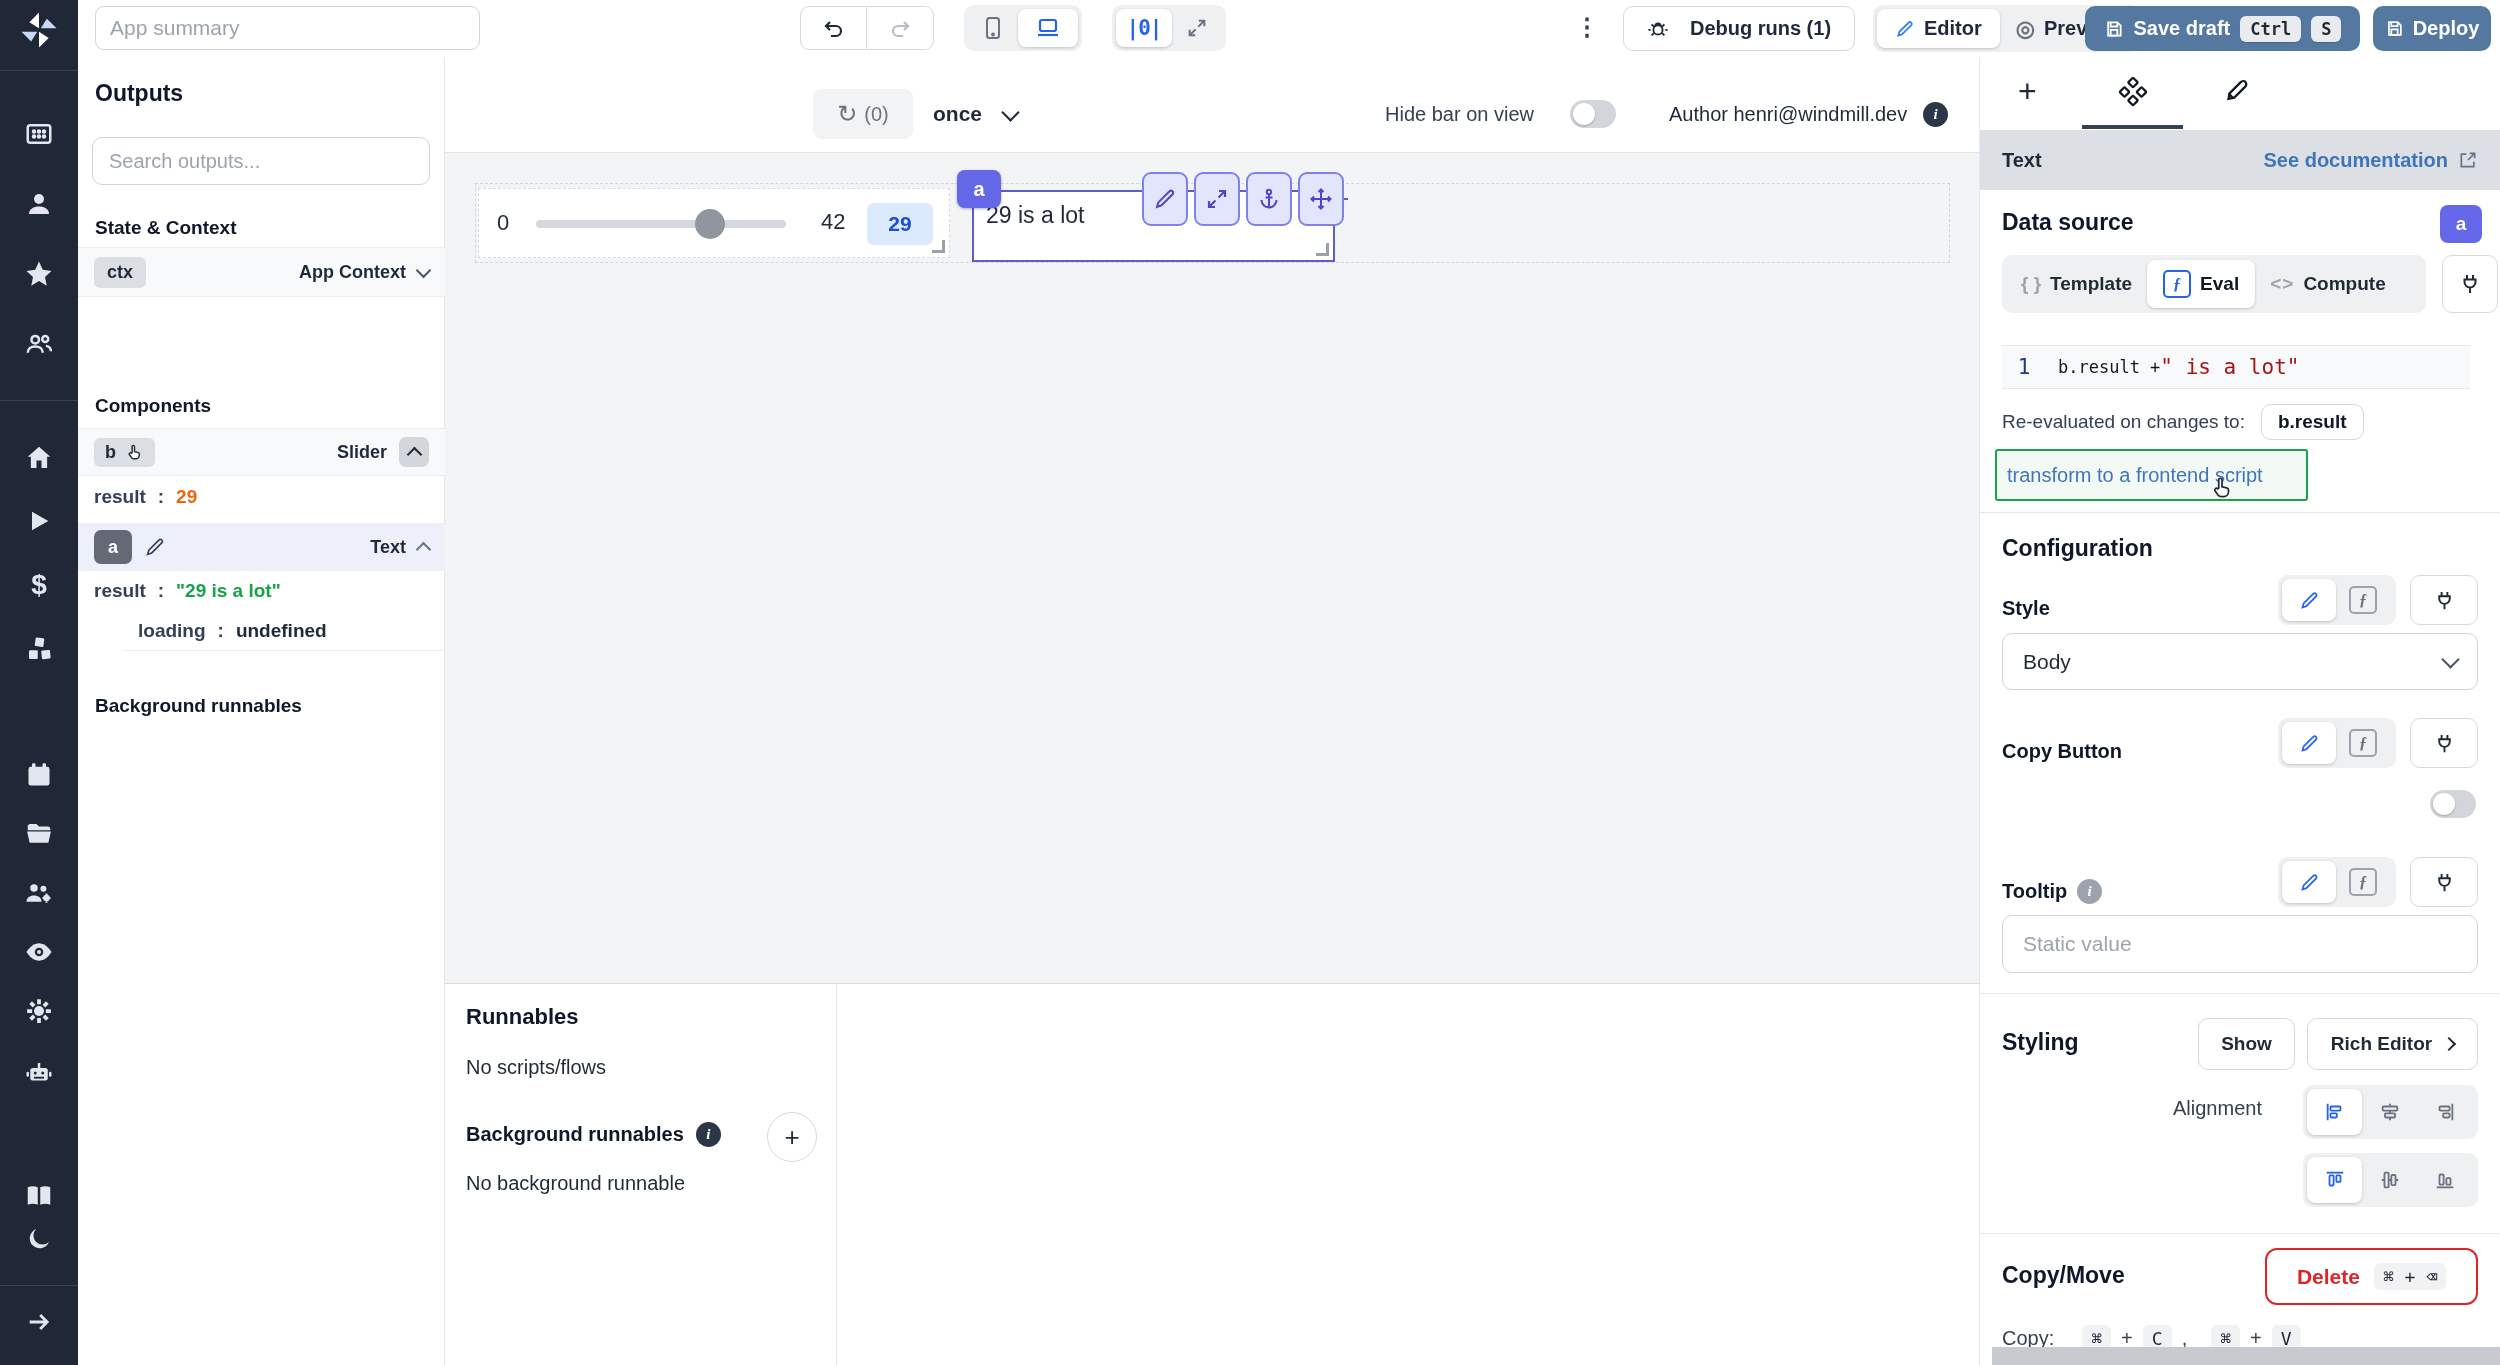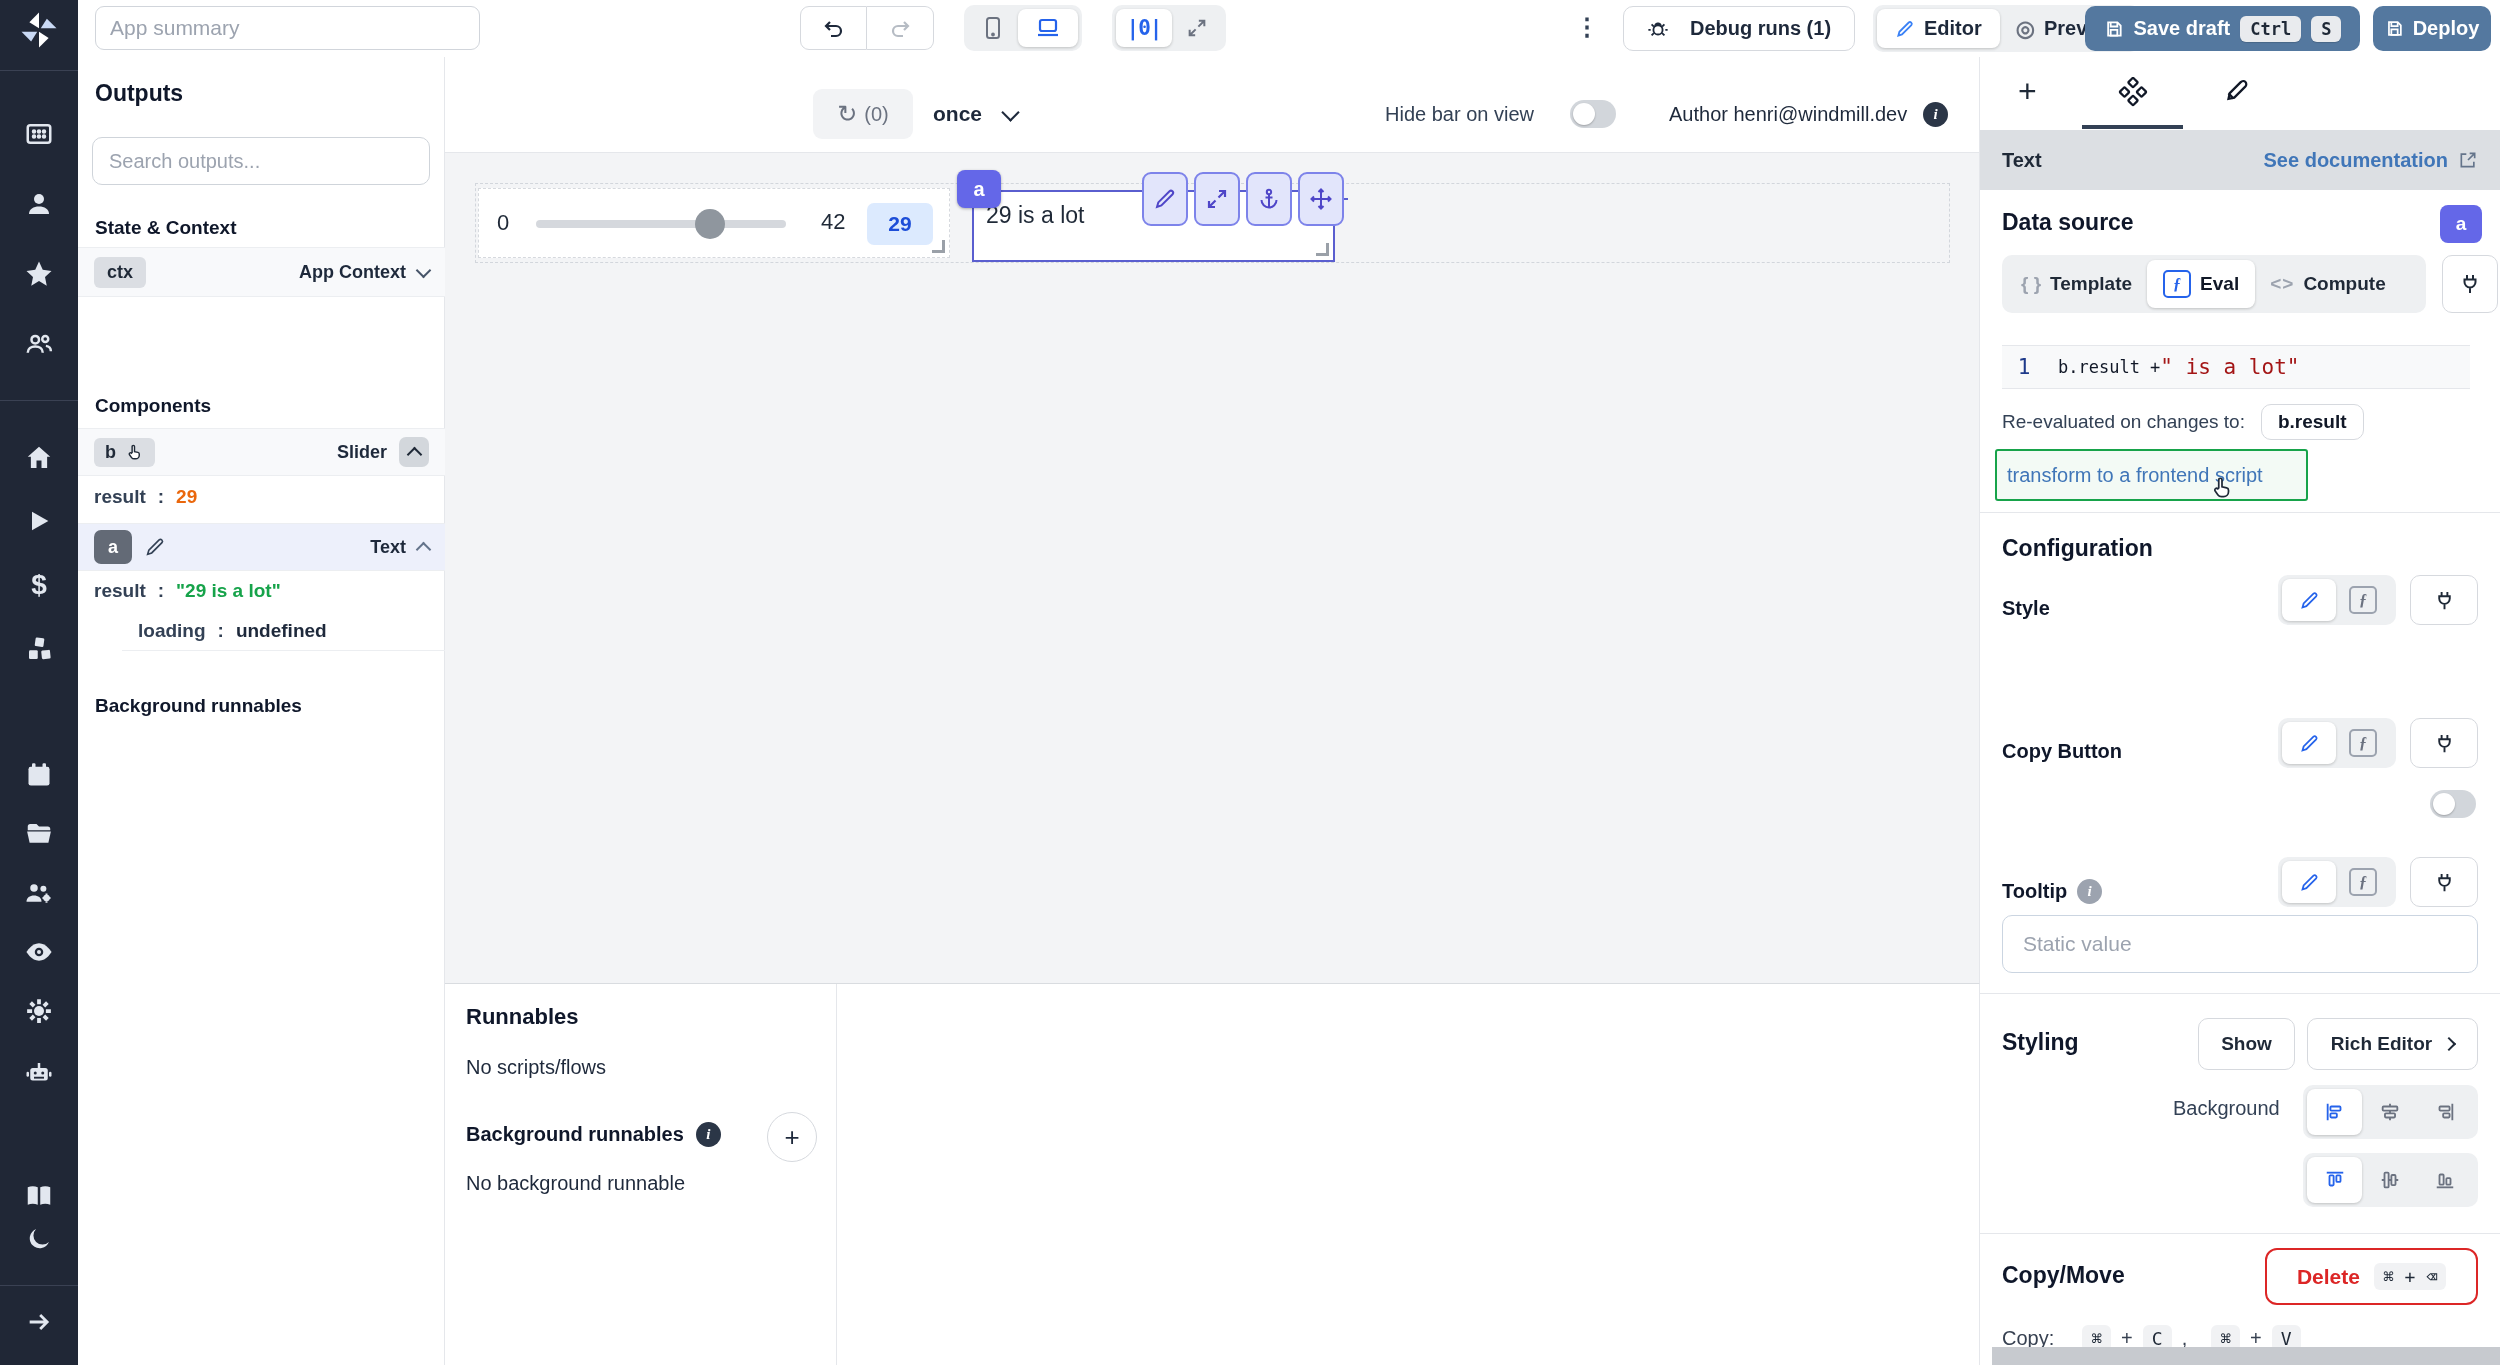--- a/index.html
+++ b/index.html
@@ -474,20 +474,24 @@
       </div>
       <div class="segbtn" style="width:54px;height:42px;">
           <span class="fxbox">ƒ</span>
         </div>
     </div>
     <div class="abs btn" style="left:430px;top:518px;width:68px;height:50px;">
       <svg width="23" height="23" viewBox="0 0 24 24" fill="none" stroke="#1f2937" stroke-width="2">
           <path d="M9 3v4.5M15 3v4.5M6.5 7.5h11v2.5a5.5 5.5 0 0 1-11 0zM12 15.5V21"></path>
         </svg>
     </div>
+    <div class="abs flex" style="left:22px;top:576px;width:476px;height:57px;border:1px solid #cbd5e1;border-radius:10px;padding:0 20px;box-sizing:border-box;">
+      <span style="font-size:21px;color:#1f2937;">Body</span>
+      <span class="chv down" style="margin-left:auto;width:11px;height:11px;border-color:#475569;"></span>
+    </div>
 
     <div class="abs b" style="left:22px;top:683px;font-size:20px;color:#0f172a;">Copy Button</div>
     <div class="abs seg" style="left:298px;top:661px;width:118px;height:50px;">
       <div class="segbtn on" style="width:54px;height:42px;color:#2563eb;">
         <svg width="21" height="21" viewBox="0 0 24 24" fill="none" stroke="currentColor" stroke-width="2">
             <path d="M4 20l1.3-4.6L16.5 4.2a2.2 2.2 0 0 1 3.1 3.1L8.4 18.5 4 20z"></path>
           </svg>
       </div>
       <div class="segbtn" style="width:54px;height:42px;">
           <span class="fxbox">ƒ</span>
@@ -527,21 +531,21 @@
 
     <div class="abs b" style="left:22px;top:972px;font-size:23px;color:#0f172a;">Styling</div>
     <div class="abs btn b" style="left:218px;top:961px;width:97px;height:52px;font-size:19px;color:#1f2937;">
         <span>Show</span>
       </div>
     <div class="abs btn b" style="left:327px;top:961px;width:171px;height:52px;font-size:19px;color:#1f2937;gap:12px;">
       <span>Rich Editor</span>
       <span class="chv right" style="width:8px;height:8px;border-color:#1f2937;"></span>
     </div>
 
-    <div class="abs" style="left:193px;top:1040px;font-size:20px;color:#334155;">Background</div>
+    <div class="abs" style="left:193px;top:1040px;font-size:20px;color:#334155;">Alignment</div>
     <div class="abs seg" style="left:323px;top:1028px;width:175px;height:54px;">
       <div class="segbtn on" style="width:55px;height:46px;color:#2563eb;">
         <svg width="22" height="22" viewBox="0 0 24 24" fill="none" stroke="currentColor" stroke-width="2">
             <path d="M4 3v18"></path>
             <rect x="7" y="6" width="11" height="4.5" rx="1"></rect>
             <rect x="7" y="13.5" width="7" height="4.5" rx="1"></rect>
           </svg>
       </div>
       <div class="segbtn" style="width:55px;height:46px;color:#6b7280;">
         <svg width="22" height="22" viewBox="0 0 24 24" fill="none" stroke="currentColor" stroke-width="2">

